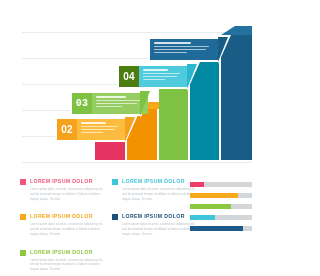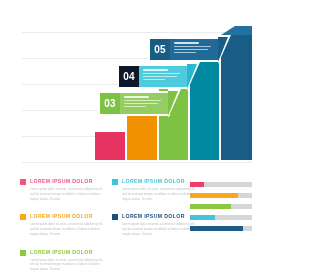--- a/index.html
+++ b/index.html
@@ -98,63 +98,76 @@
       </div>
 
       <div style="position:absolute;left:125px;bottom:12px;width:2px;height:28px;background:#fff;"></div>
       <div style="position:absolute;left:157px;bottom:12px;width:2px;height:51px;background:#fff;"></div>
       <div style="position:absolute;left:188px;bottom:12px;width:2px;height:75px;background:#fff;"></div>
       <div style="position:absolute;left:219px;bottom:12px;width:2px;height:103px;background:#fff;"></div>
     </div>
 
     <div class="ribbon" style="left:150px;top:39px;width:68px;">
       <div style="position:absolute;left:-2px;top:-2px;width:72px;height:25px;background:#fff;"></div>
-      <div class="num" style="background:#195d87;z-index:2;">05</div>
       <div class="body" style="background:#1f6a99;z-index:2;">
         <div class="hd"></div>
         <div class="ln" style="width:92%;"></div>
         <div class="ln" style="width:86%;"></div>
         <div class="ln" style="width:55%;"></div>
       </div>
       <div class="foldtri" style="left:68px;top:-2px;border-top:0;border-left:10px solid #195d87;
                   border-bottom:25px solid transparent;z-index:2;"></div>
       <div class="foldtri" style="left:68px;top:-4px;border-left:13px solid #fff;
                   border-bottom:29px solid transparent;z-index:1;"></div>
     </div>
 
     <div class="ribbon" style="left:119px;top:66px;width:68px;">
       <div style="position:absolute;left:-2px;top:-2px;width:72px;height:25px;background:#fff;"></div>
-      <div class="num" style="background:#0f172a;z-index:2;">04</div>
+      <div class="num" style="background:#4d7c0f;z-index:2;">04</div>
       <div class="body" style="background:#4ecbdc;z-index:2;">
         <div class="hd"></div>
         <div class="ln" style="width:92%;"></div>
         <div class="ln" style="width:86%;"></div>
         <div class="ln" style="width:55%;"></div>
       </div>
       <div class="foldtri" style="left:68px;top:-2px;border-left:10px solid #2bb8cf;
                   border-bottom:25px solid transparent;z-index:2;"></div>
       <div class="foldtri" style="left:68px;top:-4px;border-left:13px solid #fff;
                   border-bottom:29px solid transparent;z-index:1;"></div>
     </div>
 
-    <div class="ribbon" style="left:100px;top:93px;width:68px;">
+    <div class="ribbon" style="left:72px;top:93px;width:76px;font-family:Liberation Mono, monospace;">
       <div style="position:absolute;left:-2px;top:-2px;width:72px;height:25px;background:#fff;"></div>
       <div class="num" style="background:#7dc242;z-index:2;">03</div>
       <div class="body" style="background:#96cd63;z-index:2;">
         <div class="hd"></div>
         <div class="ln" style="width:92%;"></div>
         <div class="ln" style="width:86%;"></div>
         <div class="ln" style="width:55%;"></div>
       </div>
       <div class="foldtri" style="left:68px;top:-2px;border-left:10px solid #7dc242;
                   border-bottom:25px solid transparent;z-index:2;"></div>
       <div class="foldtri" style="left:68px;top:-4px;border-left:13px solid #fff;
                   border-bottom:29px solid transparent;z-index:1;"></div>
     </div>
 
+    <div class="ribbon" style="left:57px;top:119px;width:68px;">
+      <div style="position:absolute;left:-2px;top:-2px;width:72px;height:25px;background:#fff;"></div>
+      <div class="num" style="background:#f5a21c;z-index:2;">02</div>
+      <div class="body" style="background:#fbbc3f;z-index:2;">
+        <div class="hd"></div>
+        <div class="ln" style="width:92%;"></div>
+        <div class="ln" style="width:86%;"></div>
+        <div class="ln" style="width:55%;"></div>
+      </div>
+      <div class="foldtri" style="left:68px;top:-2px;border-left:10px solid #f5a21c;
+                  border-bottom:25px solid transparent;z-index:2;"></div>
+      <div class="foldtri" style="left:68px;top:-4px;border-left:13px solid #fff;
+                  border-bottom:29px solid transparent;z-index:1;"></div>
+    </div>
 
 
   </div>
 
   <div class="legend">
 
     <div class="col c1">
       <div class="item">
         <span class="sq" style="background:#f2567f;"></span>
         <div class="ttl" style="color:#f2567f;">LOREM IPSUM DOLOR</div>

